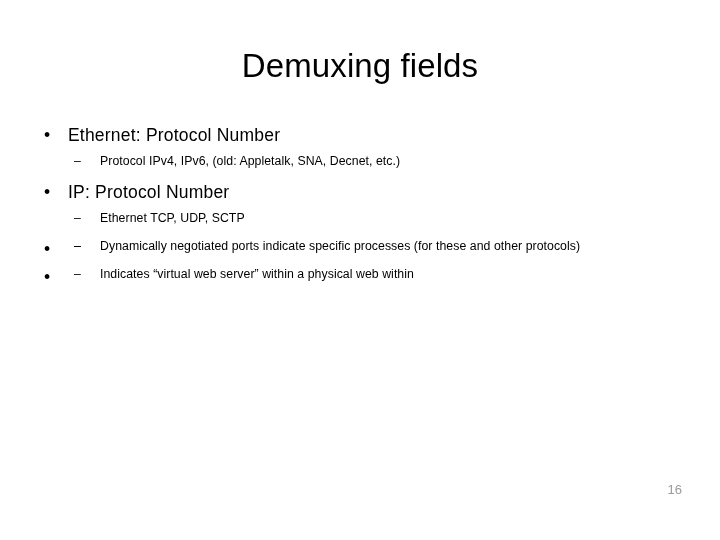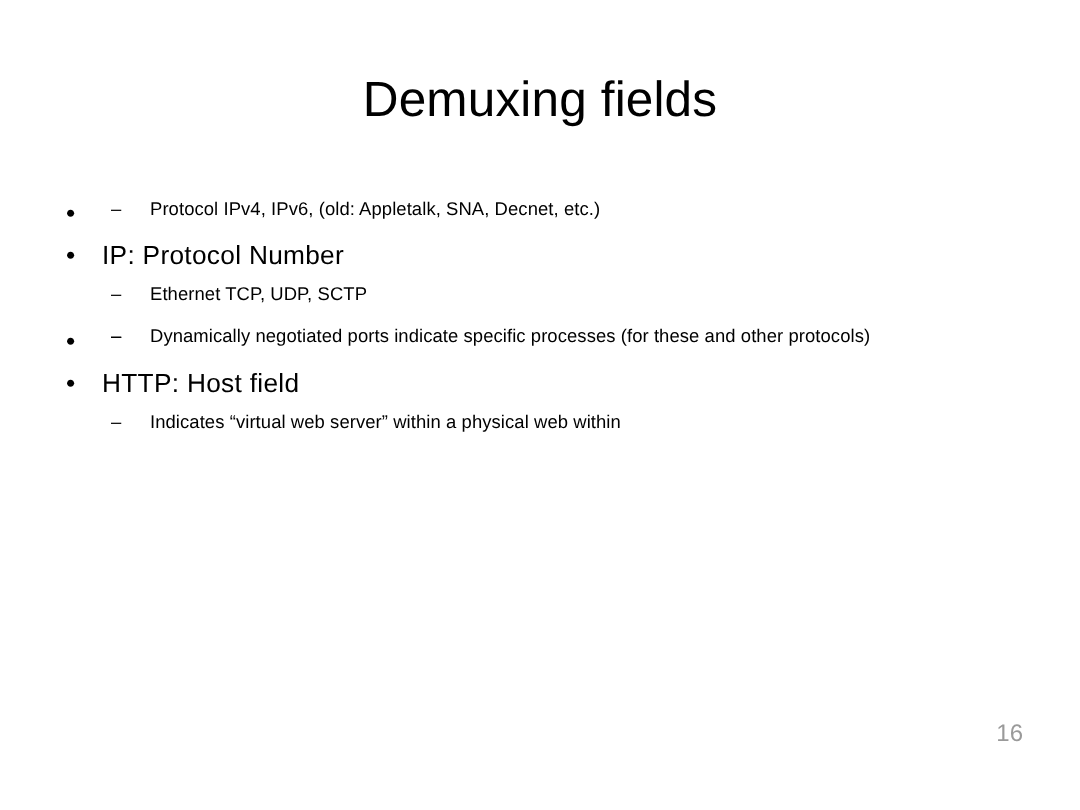--- a/index.html
+++ b/index.html
@@ -92,38 +92,39 @@
   .group { margin-bottom: 0; }
   .group + .group { margin-top: 12px; }
   .lvl1 + .lvl2 { margin-top: 7px; }
   .lvl2 + .lvl2 { margin-top: 5px; }
 
   
   .page-number {
     position: absolute;
     right: 38px;
     bottom: 16px;
-    font-size: 16px;
+    font-size: 13px;
     line-height: 13px;
     color: #9a9a9a;
     text-align: right;
   }
 </style>
 </head>
 <body>
 
 <div class="slide">
 
   <div class="slide-title">Demuxing fields</div>
 
   <div class="body-block">
 
     <div class="group">
       <div class="lvl1">
         <span class="mark">•</span>
+        <span>Ethernet:  Protocol Number</span>
       </div>
       <div class="lvl2">
         <span class="mark">–</span>
         <span>Protocol IPv4, IPv6, (old: Appletalk, SNA, Decnet, etc.)</span>
       </div>
     </div>
 
     <div class="group">
       <div class="lvl1">
         <span class="mark">•</span>
@@ -144,21 +145,20 @@
       </div>
       <div class="lvl2">
         <span class="mark">–</span>
         <span>Dynamically negotiated ports indicate specific processes (for these and other protocols)</span>
       </div>
     </div>
 
     <div class="group">
       <div class="lvl1">
         <span class="mark">•</span>
-        <span>HTTP:  Host field</span>
       </div>
       <div class="lvl2">
         <span class="mark">–</span>
         <span>Indicates “virtual web server” within a physical web within</span>
       </div>
     </div>
 
   </div>
 
   <div class="page-number">16</div>

